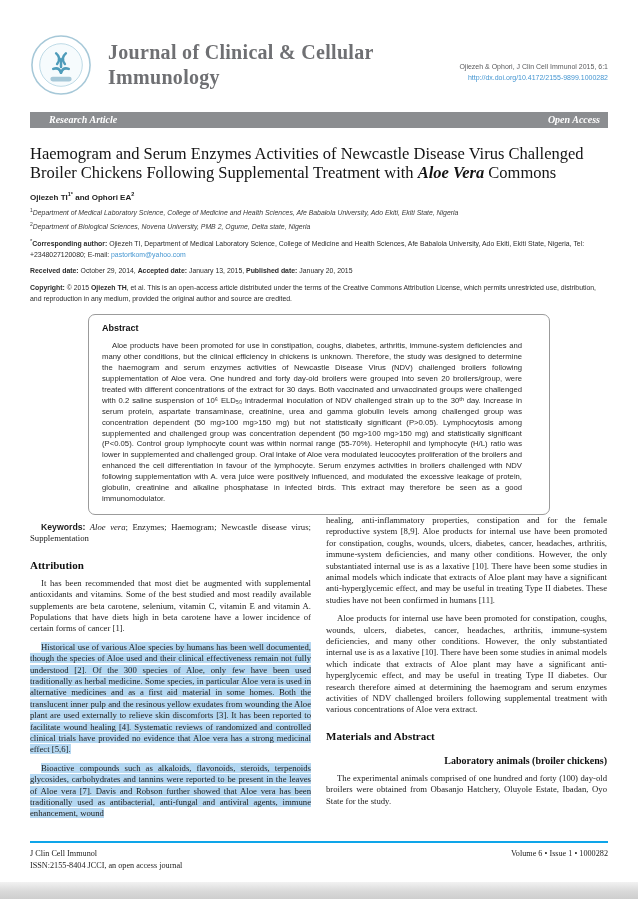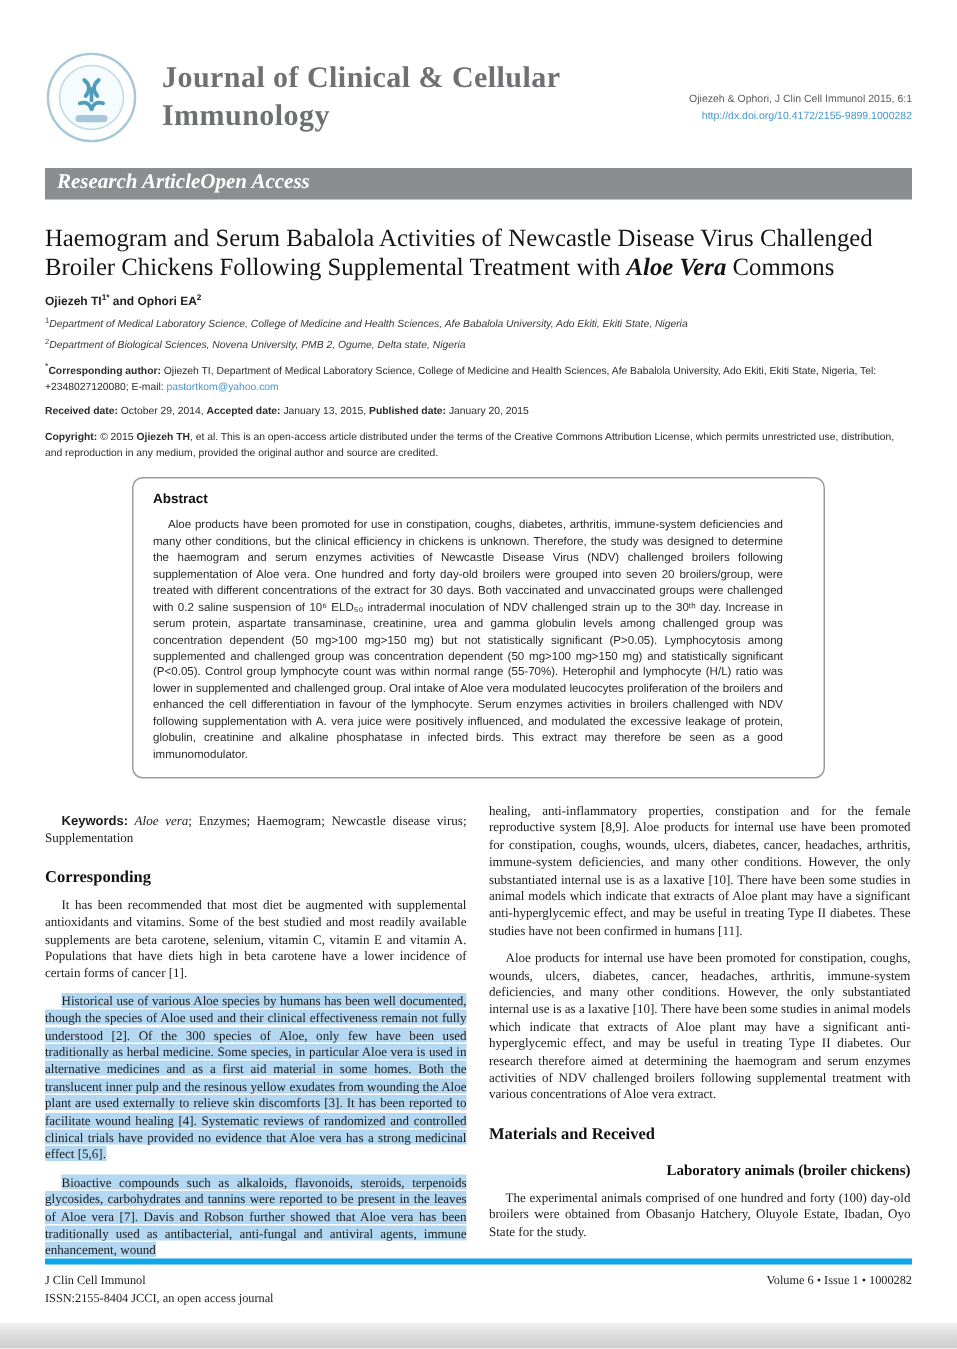--- a/index.html
+++ b/index.html
@@ -10,56 +10,56 @@
   
   .masthead{display:flex;align-items:flex-start;position:relative;height:72px;}
   .logo{width:62px;height:62px;flex:0 0 62px;}
   .jname{margin-left:16px;font-family:"Liberation Serif",serif;font-weight:bold;
          font-size:20px;line-height:1.25;color:#6f7073;letter-spacing:.3px;padding-top:6px;}
   .citebox{position:absolute;right:0;top:28px;text-align:right;
            font-family:"Liberation Sans",sans-serif;font-size:7px;line-height:1.5;color:#5a5b5d;}
   .citebox a{color:#4596d1;text-decoration:none;display:block;}
 
   
-  .typebar{margin-top:6px;background:#8b8d90;color:#ffffff;display:flex;justify-content:flex-start;
-           padding:2px 8px 3px 8px;font-family:"Liberation Serif",serif;
-           font-style:italic;font-weight:bold;font-size:14px;}
+  .typebar{margin-top:6px;background:#8b8d90;color:#ffffff;display:flex;justify-content:space-between;
+           padding:2px 8px 3px 19px;font-family:"Liberation Serif",serif;
+           font-style:italic;font-weight:bold;font-size:10px;}
 
   
   h1.article-title{margin:16px 0 0 0;font-weight:normal;font-size:16.5px;line-height:1.16;color:#141414;}
   h1.article-title em{font-style:italic;font-weight:bold;font-family:"Liberation Serif",serif;}
   .authors{margin-top:9px;font-family:"Liberation Sans",sans-serif;font-weight:bold;font-size:8px;color:#222;}
   .authors sup{font-size:5.5px;}
   .affil{margin-top:5px;font-family:"Liberation Sans",sans-serif;font-style:italic;font-size:6.9px;color:#3a3a3a;}
   .affil sup{font-size:5px;font-style:normal;}
   .meta{margin-top:6px;font-family:"Liberation Sans",sans-serif;font-size:6.9px;line-height:1.55;color:#2b2b2b;}
   .meta b{font-weight:bold;}
   .meta a{color:#4596d1;text-decoration:none;}
 
   
   .abstract-box{margin:10px 58px 0 58px;border:1px solid #9b9b9b;border-radius:7px;
                 padding:8px 27px 9px 13px;background:#fff;}
   .abstract-box h2{margin:0;font-family:"Liberation Sans",sans-serif;font-size:9px;color:#111;}
   .abstract-box p{margin:8px 0 0 0;font-family:"Liberation Sans",sans-serif;font-size:7.7px;
                   line-height:10.9px;text-align:justify;text-indent:10px;color:#2a2a2a;}
 
   
-  .columns{display:flex;gap:15px;margin-top:16px;}
+  .columns{display:flex;gap:15px;margin-top:0;}
   .col{width:281px;}
   .kw{font-size:8.8px;line-height:12px;text-align:justify;margin:0;}
   .kw .kwlabel{font-family:"Liberation Sans",sans-serif;font-weight:bold;}
   .kw em{font-style:italic;}
   .col h2{font-size:11px;margin:14px 0 0 0;color:#111;}
   .col h3{font-size:10px;margin:13px 0 0 0;color:#111;text-align:right;}
   .col p{font-size:8.7px;line-height:11.4px;text-align:justify;text-indent:11px;margin:7px 0 0 0;}
   .col p.cont{text-indent:0;margin-top:0;}
   .hl{background:#b5d8f2;}
 
   
-  .footer{position:absolute;left:30px;right:30px;bottom:27px;border-top:4px solid #0ea5e9;
+  .footer{position:absolute;left:30px;right:30px;bottom:27px;border-top:2px solid #0ea5e9;
           padding-top:5px;display:flex;justify-content:space-between;align-items:flex-start;
           font-size:8.2px;line-height:1.45;color:#222;margin-top:36px;}
   .page-edge{position:absolute;left:0;bottom:0;width:100%;height:17px;
              background:linear-gradient(180deg,#f2f2f2 0%,#d9d9d9 55%,#cecece 100%);}
 </style>
 </head>
 <body>
 
 <div class="page">
   <div class="content">
@@ -87,50 +87,50 @@
         <div>Ojiezeh &amp; Ophori, J Clin Cell Immunol 2015, 6:1</div>
         <a href="#">http://dx.doi.org/10.4172/2155-9899.1000282</a>
       </div>
     </div>
 
     <div class="typebar">
       <span>Research Article</span>
       <span>Open Access</span>
     </div>
 
-    <h1 class="article-title"><span>Haemogram and Serum Babalola Activities of Newcastle Disease Virus Challenged Broiler Chickens Following Supplemental Treatment with </span><em>Aloe Vera</em><span> Commons</span></h1>
+    <h1 class="article-title"><span>Haemogram and Serum Enzymes Activities of Newcastle Disease Virus Challenged Broiler Chickens Following Supplemental Treatment with </span><em>Aloe Vera</em><span> Commons</span></h1>
 
     <div class="authors"><span>Ojiezeh TI</span><sup>1*</sup><span> and Ophori EA</span><sup>2</sup></div>
 
     <div class="affil"><sup>1</sup><span>Department of Medical Laboratory Science, College of Medicine and Health Sciences, Afe Babalola University, Ado Ekiti, Ekiti State, Nigeria</span></div>
     <div class="affil"><sup>2</sup><span>Department of Biological Sciences, Novena University, PMB 2, Ogume, Delta state, Nigeria</span></div>
 
     <div class="meta"><sup>*</sup><b>Corresponding author:</b><span> Ojiezeh TI, Department of Medical Laboratory Science, College of Medicine and Health Sciences, Afe Babalola University, Ado Ekiti, Ekiti State, Nigeria, Tel: +2348027120080; E-mail: </span><a href="#">pastortkom@yahoo.com</a></div>
 
     <div class="meta"><b>Received date:</b><span> October 29, 2014, </span><b>Accepted date:</b><span> January 13, 2015, </span><b>Published date:</b><span> January 20, 2015</span></div>
 
     <div class="meta"><b>Copyright:</b><span> © 2015 </span><b>Ojiezeh TH</b><span>, et al. This is an open-access article distributed under the terms of the Creative Commons Attribution License, which permits unrestricted use, distribution, and reproduction in any medium, provided the original author and source are credited.</span></div>
 
     <div class="abstract-box">
       <h2>Abstract</h2>
       <p>Aloe products have been promoted for use in constipation, coughs, diabetes, arthritis, immune-system deficiencies and many other conditions, but the clinical efficiency in chickens is unknown. Therefore, the study was designed to determine the haemogram and serum enzymes activities of Newcastle Disease Virus (NDV) challenged broilers following supplementation of Aloe vera. One hundred and forty day-old broilers were grouped into seven 20 broilers/group, were treated with different concentrations of the extract for 30 days. Both vaccinated and unvaccinated groups were challenged with 0.2 saline suspension of 10⁶ ELD₅₀ intradermal inoculation of NDV challenged strain up to the 30ᵗʰ day. Increase in serum protein, aspartate transaminase, creatinine, urea and gamma globulin levels among challenged group was concentration dependent (50 mg&gt;100 mg&gt;150 mg) but not statistically significant (P&gt;0.05). Lymphocytosis among supplemented and challenged group was concentration dependent (50 mg&gt;100 mg&gt;150 mg) and statistically significant (P&lt;0.05). Control group lymphocyte count was within normal range (55-70%). Heterophil and lymphocyte (H/L) ratio was lower in supplemented and challenged group. Oral intake of Aloe vera modulated leucocytes proliferation of the broilers and enhanced the cell differentiation in favour of the lymphocyte. Serum enzymes activities in broilers challenged with NDV following supplementation with A. vera juice were positively influenced, and modulated the excessive leakage of protein, globulin, creatinine and alkaline phosphatase in infected birds. This extract may therefore be seen as a good immunomodulator.</p>
     </div>
 
     <div class="columns">
       <div class="col">
         <p class="kw"><span class="kwlabel">Keywords:</span><em> Aloe vera</em><span>; Enzymes; Haemogram; Newcastle disease virus; Supplementation</span></p>
-        <h2>Corresponding</h2>
+        <h2>Attribution</h2>
         <p>It has been recommended that most diet be augmented with supplemental antioxidants and vitamins. Some of the best studied and most readily available supplements are beta carotene, selenium, vitamin C, vitamin E and vitamin A. Populations that have diets high in beta carotene have a lower incidence of certain forms of cancer [1].</p>
         <p><span class="hl">Historical use of various Aloe species by humans has been well documented, though the species of Aloe used and their clinical effectiveness remain not fully understood [2]. Of the 300 species of Aloe, only few have been used traditionally as herbal medicine. Some species, in particular Aloe vera is used in alternative medicines and as a first aid material in some homes. Both the translucent inner pulp and the resinous yellow exudates from wounding the Aloe plant are used externally to relieve skin discomforts [3]. It has been reported to facilitate wound healing [4]. Systematic reviews of randomized and controlled clinical trials have provided no evidence that Aloe vera has a strong medicinal effect [5,6].</span></p>
         <p><span class="hl">Bioactive compounds such as alkaloids, flavonoids, steroids, terpenoids glycosides, carbohydrates and tannins were reported to be present in the leaves of Aloe vera [7]. Davis and Robson further showed that Aloe vera has been traditionally used as antibacterial, anti-fungal and antiviral agents, immune enhancement, wound</span></p>
       </div>
       <div class="col">
         <p class="cont">healing, anti-inflammatory properties, constipation and for the female reproductive system [8,9]. Aloe products for internal use have been promoted for constipation, coughs, wounds, ulcers, diabetes, cancer, headaches, arthritis, immune-system deficiencies, and many other conditions. However, the only substantiated internal use is as a laxative [10]. There have been some studies in animal models which indicate that extracts of Aloe plant may have a significant anti-hyperglycemic effect, and may be useful in treating Type II diabetes. These studies have not been confirmed in humans [11].</p>
         <p>Aloe products for internal use have been promoted for constipation, coughs, wounds, ulcers, diabetes, cancer, headaches, arthritis, immune-system deficiencies, and many other conditions. However, the only substantiated internal use is as a laxative [10]. There have been some studies in animal models which indicate that extracts of Aloe plant may have a significant anti-hyperglycemic effect, and may be useful in treating Type II diabetes. Our research therefore aimed at determining the haemogram and serum enzymes activities of NDV challenged broilers following supplemental treatment with various concentrations of Aloe vera extract.</p>
-        <h2>Materials and Received</h2>
+        <h2>Materials and Abstract</h2>
         <h3>Laboratory animals (broiler chickens)</h3>
         <p>The experimental animals comprised of one hundred and forty (100) day-old broilers were obtained from Obasanjo Hatchery, Oluyole Estate, Ibadan, Oyo State for the study.</p>
       </div>
     </div>
   </div>
 
   <div class="footer">
     <div>
       <div>J Clin Cell Immunol</div>
       <div>ISSN:2155-8404 JCCI, an open access journal</div>

